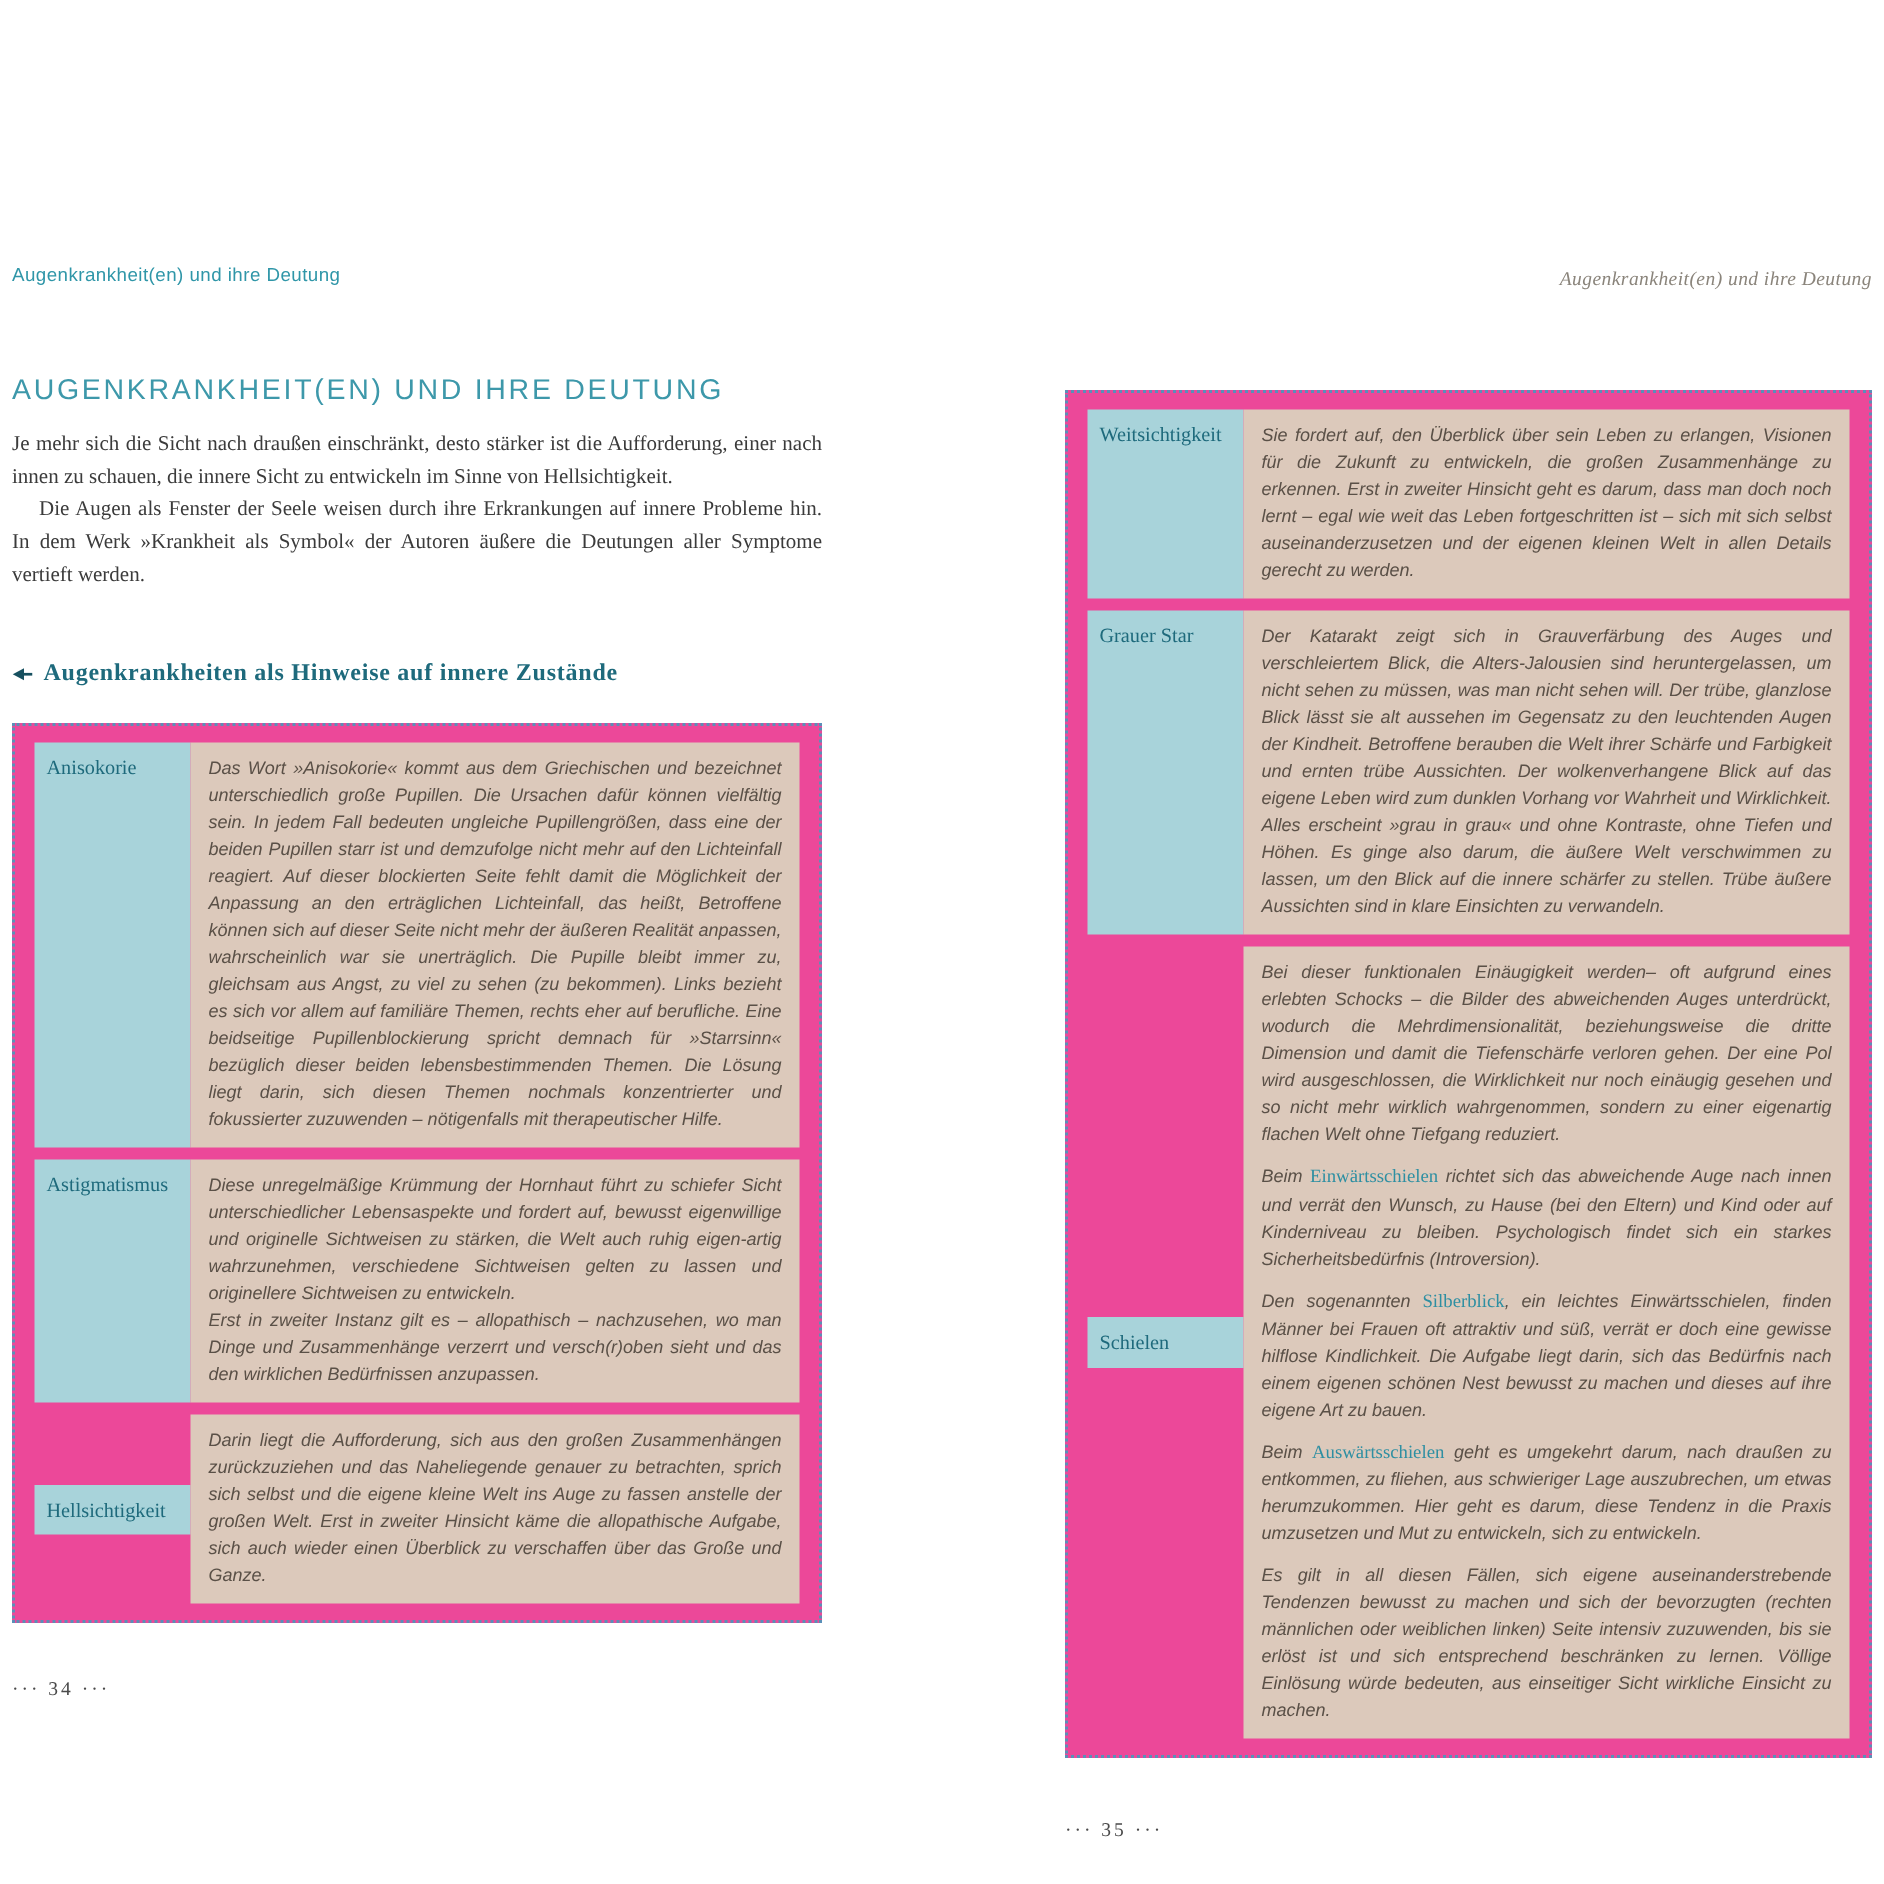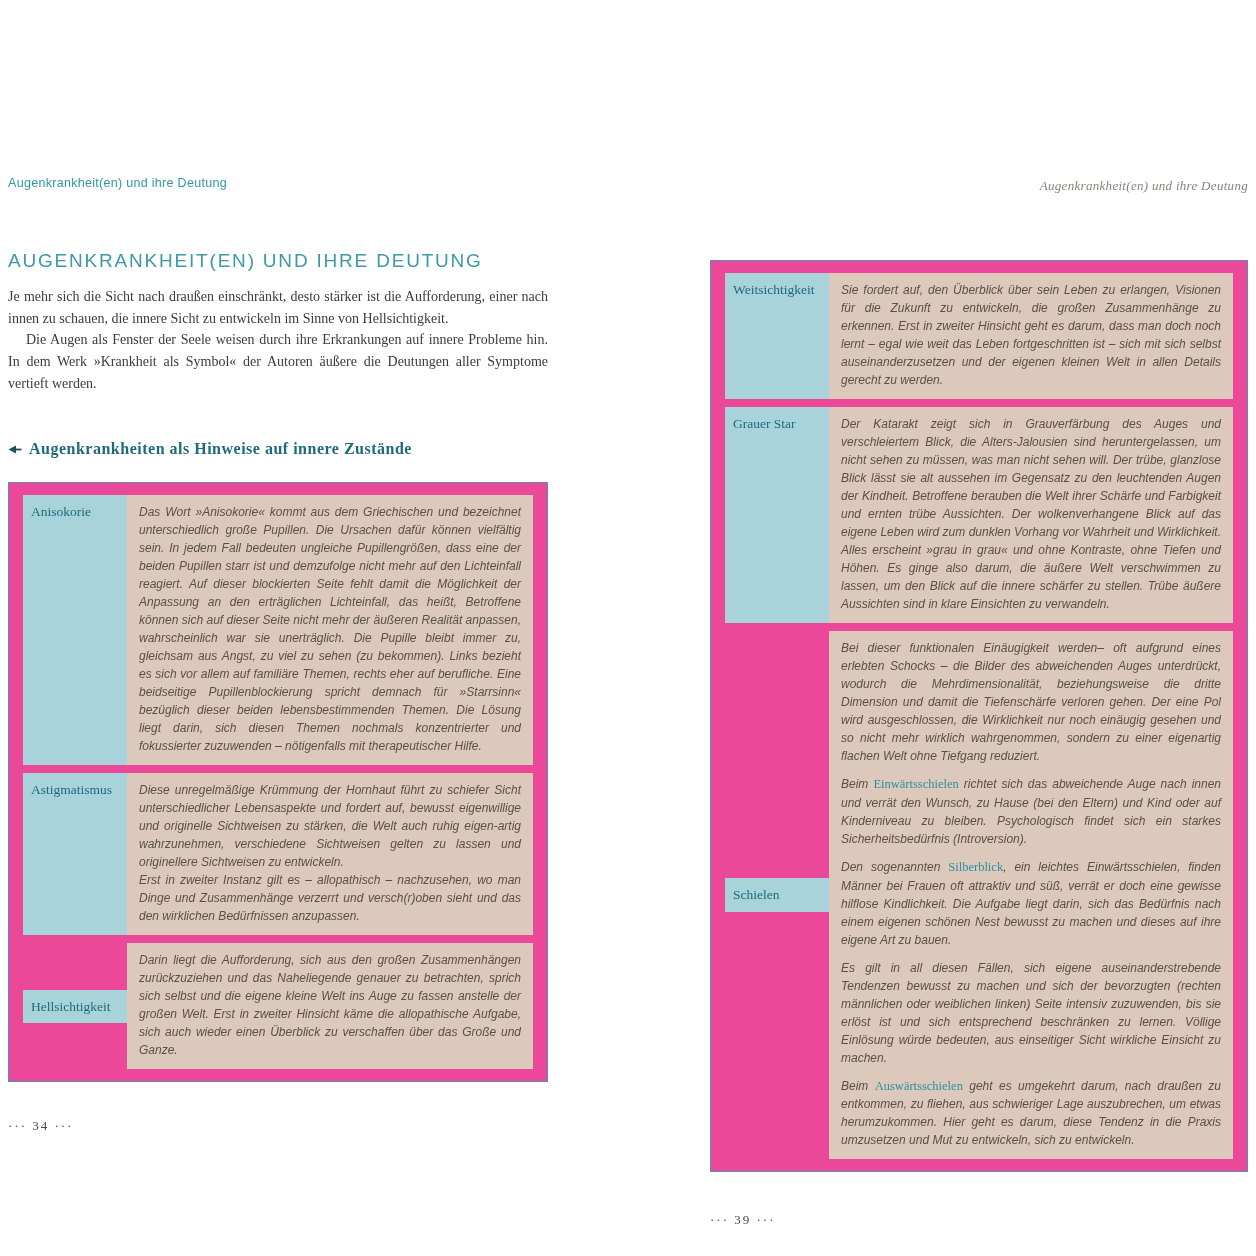--- a/index.html
+++ b/index.html
@@ -185,20 +185,20 @@
         <div class="body-cell">
           <p>Der Katarakt zeigt sich in Grauverfärbung des Auges und verschleiertem Blick, die Alters-Jalousien sind heruntergelassen, um nicht sehen zu müssen, was man nicht sehen will. Der trübe, glanzlose Blick lässt sie alt aussehen im Gegensatz zu den leuchtenden Augen der Kindheit. Betroffene berauben die Welt ihrer Schärfe und Farbigkeit und ernten trübe Aussichten. Der wolkenverhangene Blick auf das eigene Leben wird zum dunklen Vorhang vor Wahrheit und Wirklichkeit. Alles erscheint »grau in grau« und ohne Kontraste, ohne Tiefen und Höhen. Es ginge also darum, die äußere Welt verschwimmen zu lassen, um den Blick auf die innere schärfer zu stellen. Trübe äußere Aussichten sind in klare Einsichten zu verwandeln.</p>
         </div>
       </div>
       <div class="trow">
         <div class="label-cell">Schielen</div>
         <div class="body-cell">
           <p>Bei dieser funktionalen Einäugigkeit werden– oft aufgrund eines erlebten Schocks – die Bilder des abweichenden Auges unterdrückt, wodurch die Mehrdimensionalität, beziehungsweise die dritte Dimension und damit die Tiefenschärfe verloren gehen. Der eine Pol wird ausgeschlossen, die Wirklichkeit nur noch einäugig gesehen und so nicht mehr wirklich wahrgenommen, sondern zu einer eigenartig flachen Welt ohne Tiefgang reduziert.</p>
           <p>Beim <span class="hl">Einwärtsschielen</span> richtet sich das abweichende Auge nach innen und verrät den Wunsch, zu Hause (bei den Eltern) und Kind oder auf Kinderniveau zu bleiben. Psychologisch findet sich ein starkes Sicherheitsbedürfnis (Introversion).</p>
           <p>Den sogenannten <span class="hl">Silberblick</span>, ein leichtes Einwärtsschielen, finden Männer bei Frauen oft attraktiv und süß, verrät er doch eine gewisse hilflose Kindlichkeit. Die Aufgabe liegt darin, sich das Bedürfnis nach einem eigenen schönen Nest bewusst zu machen und dieses auf ihre eigene Art zu bauen.</p>
+          <p>Beim <span class="hl">Auswärtsschielen</span> geht es umgekehrt darum, nach draußen zu entkommen, zu fliehen, aus schwieriger Lage auszubrechen, um etwas herumzukommen. Hier geht es darum, diese Tendenz in die Praxis umzusetzen und Mut zu entwickeln, sich zu entwickeln.</p>
           <p>Es gilt in all diesen Fällen, sich eigene auseinanderstrebende Tendenzen bewusst zu machen und sich der bevorzugten (rechten männlichen oder weiblichen linken) Seite intensiv zuzuwenden, bis sie erlöst ist und sich entsprechend beschränken zu lernen. Völlige Einlösung würde bedeuten, aus einseitiger Sicht wirkliche Einsicht zu machen.</p>
-          <p>Beim <span class="hl">Auswärtsschielen</span> geht es umgekehrt darum, nach draußen zu entkommen, zu fliehen, aus schwieriger Lage auszubrechen, um etwas herumzukommen. Hier geht es darum, diese Tendenz in die Praxis umzusetzen und Mut zu entwickeln, sich zu entwickeln.</p>
         </div>
       </div>
     </div>
 
-  <div class="folio">··· 39 ···</div>
+  <div class="folio">··· 35 ···</div>
 </div>
 
 </body></html>

